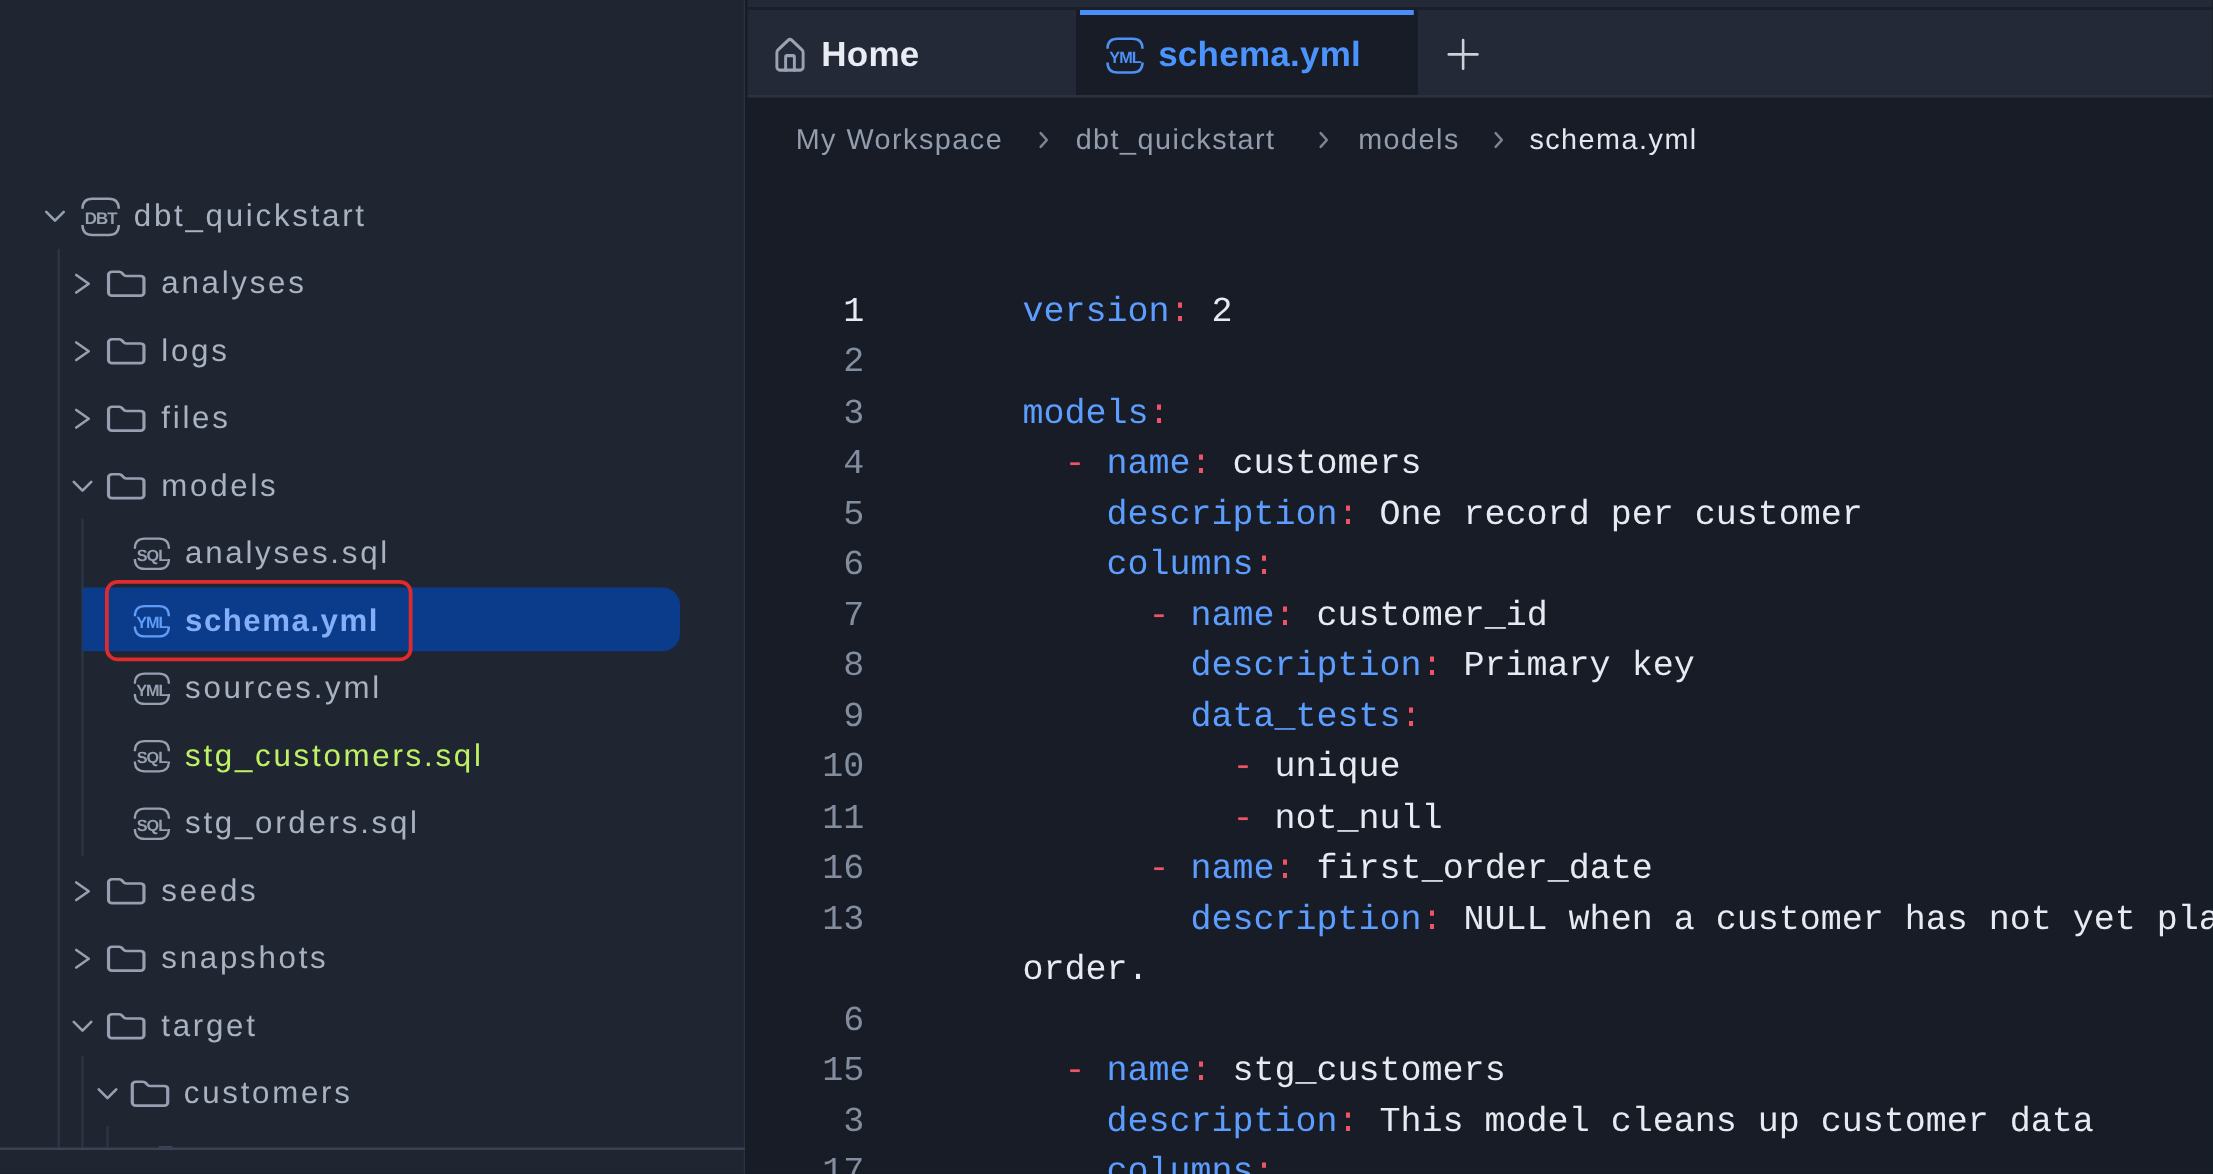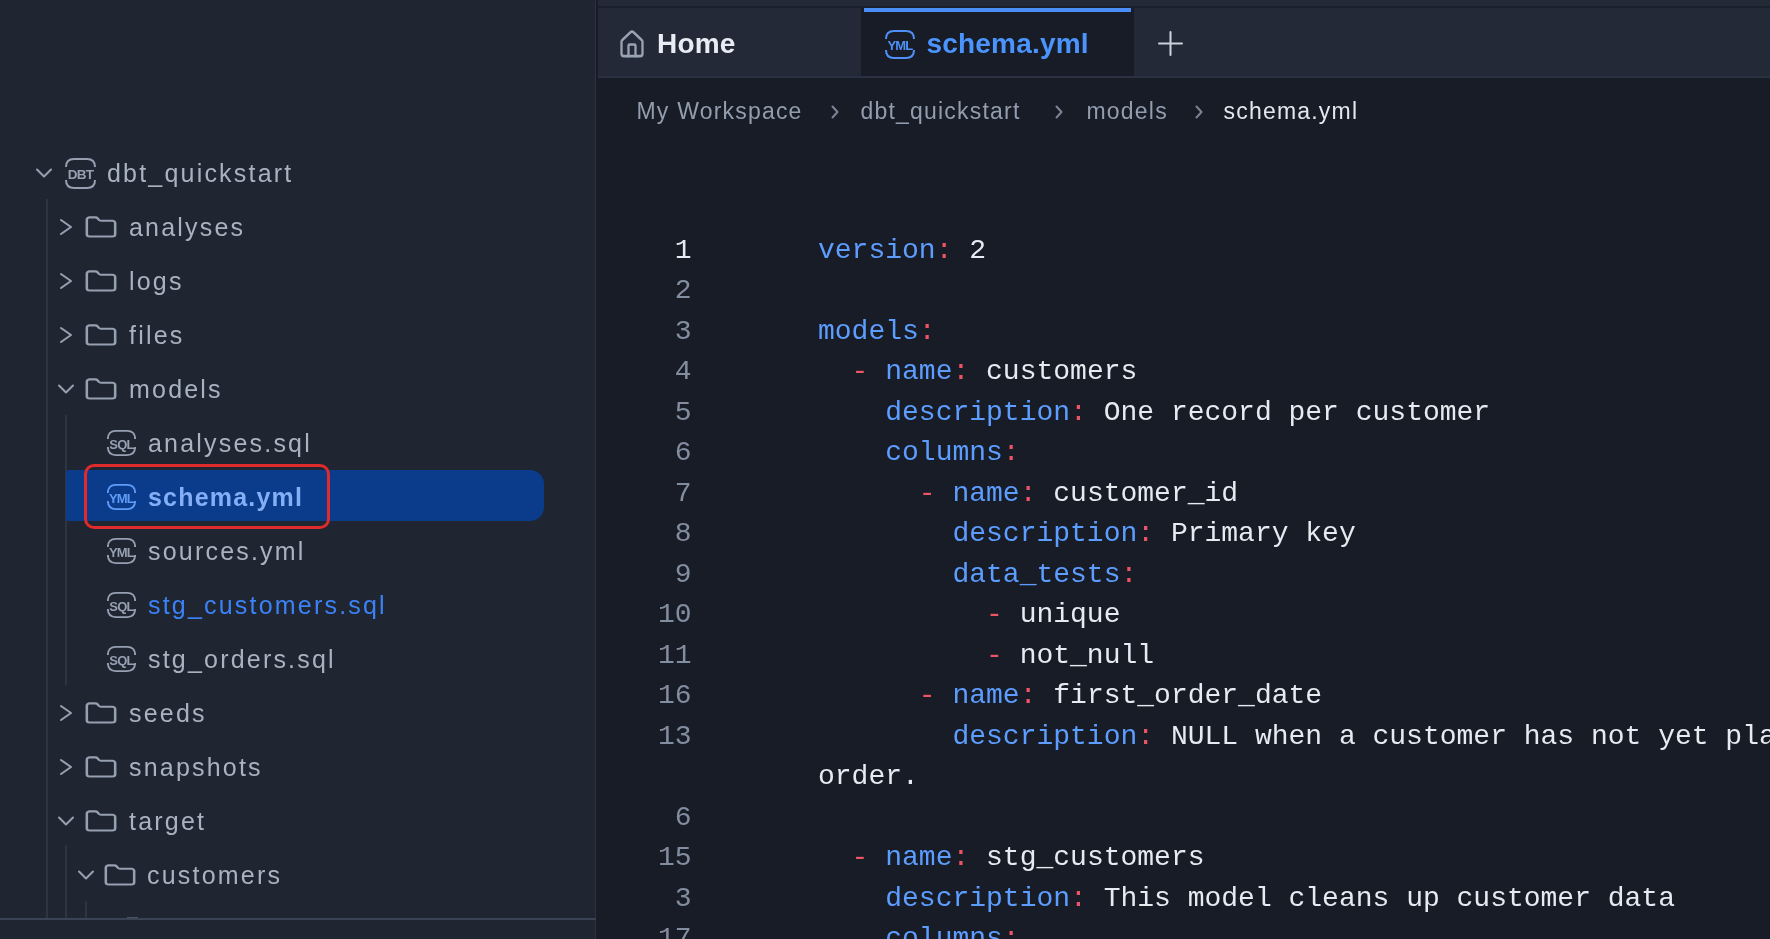--- a/index.html
+++ b/index.html
@@ -157,21 +157,21 @@
         <div class="lbl" style="left:148px;color:#a9b2c1">sources.yml</div>
       </div>
       <div class="row" style="top:577.5px">
         <div class="abs" style="left:106px;top:13px">
           <svg width="31" height="28" style="display:block">
             <path d="M 1.9 8.4 L 1.9 9.9 Q 1.9 1.9 9.9 1.9 L 21.1 1.9 Q 29.1 1.9 29.1 9.9 L 29.1 8.4" fill="none" stroke="#96a0b1" stroke-width="1.8" stroke-linecap="round"></path>
             <path d="M 1.9 19.599999999999998 L 1.9 18.1 Q 1.9 26.1 9.9 26.1 L 21.1 26.1 Q 29.1 26.1 29.1 18.1 L 29.1 19.599999999999998" fill="none" stroke="#96a0b1" stroke-width="1.8" stroke-linecap="round"></path>
             <text x="15.5" y="15" text-anchor="middle" dominant-baseline="central" font-family="Liberation Sans" font-size="13" font-weight="700" letter-spacing="-0.8" fill="#96a0b1">SQL</text>
           </svg>
         </div>
-        <div class="lbl" style="left:148px;color:#3b82f6">stg_customers.sql</div>
+        <div class="lbl" style="left:148px;color:#bef264">stg_customers.sql</div>
       </div>
       <div class="row" style="top:631.5px">
         <div class="abs" style="left:106px;top:13px">
           <svg width="31" height="28" style="display:block">
             <path d="M 1.9 8.4 L 1.9 9.9 Q 1.9 1.9 9.9 1.9 L 21.1 1.9 Q 29.1 1.9 29.1 9.9 L 29.1 8.4" fill="none" stroke="#96a0b1" stroke-width="1.8" stroke-linecap="round"></path>
             <path d="M 1.9 19.599999999999998 L 1.9 18.1 Q 1.9 26.1 9.9 26.1 L 21.1 26.1 Q 29.1 26.1 29.1 18.1 L 29.1 19.599999999999998" fill="none" stroke="#96a0b1" stroke-width="1.8" stroke-linecap="round"></path>
             <text x="15.5" y="15" text-anchor="middle" dominant-baseline="central" font-family="Liberation Sans" font-size="13" font-weight="700" letter-spacing="-0.8" fill="#96a0b1">SQL</text>
           </svg>
         </div>
         <div class="lbl" style="left:148px;color:#a9b2c1">stg_orders.sql</div>

